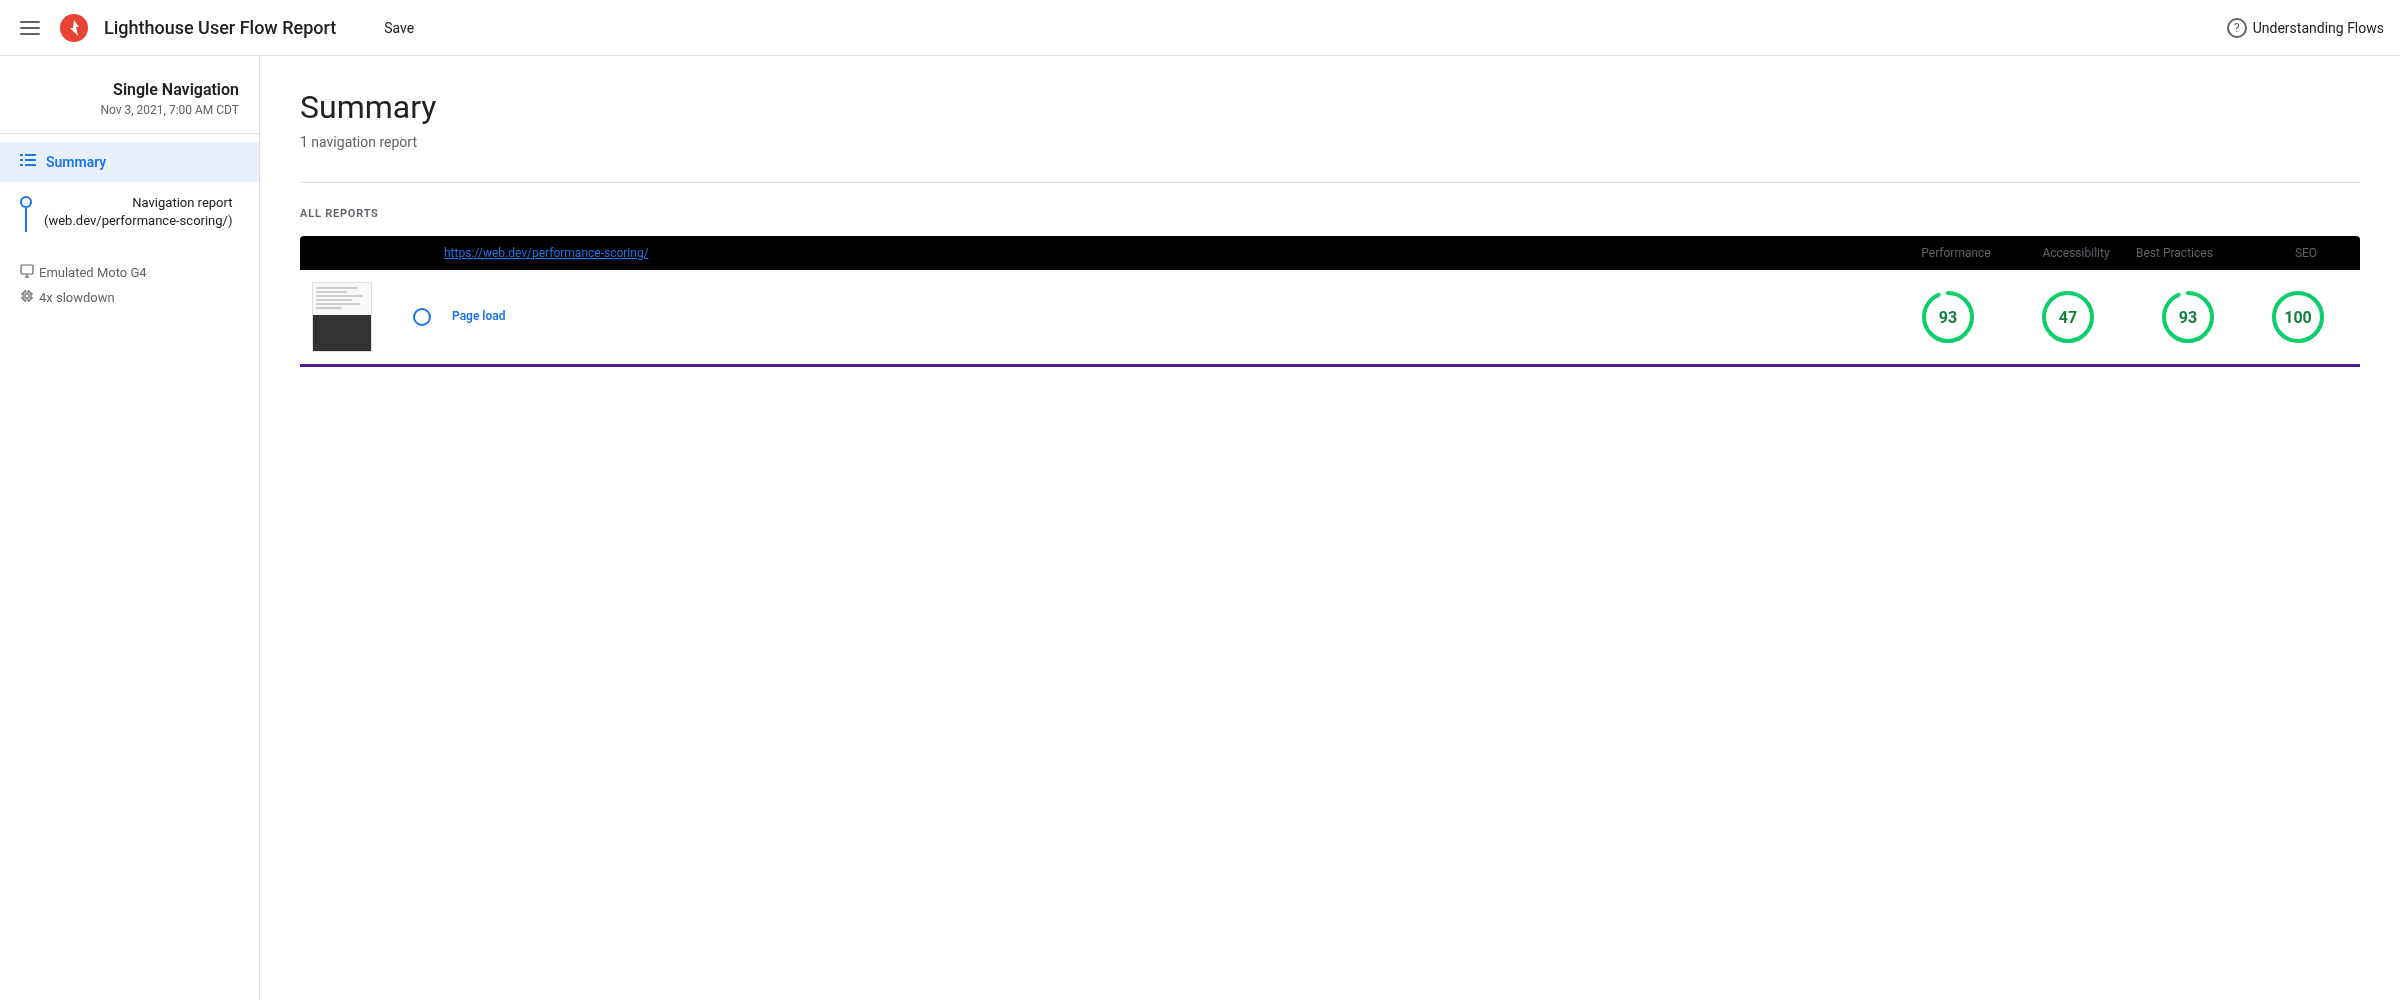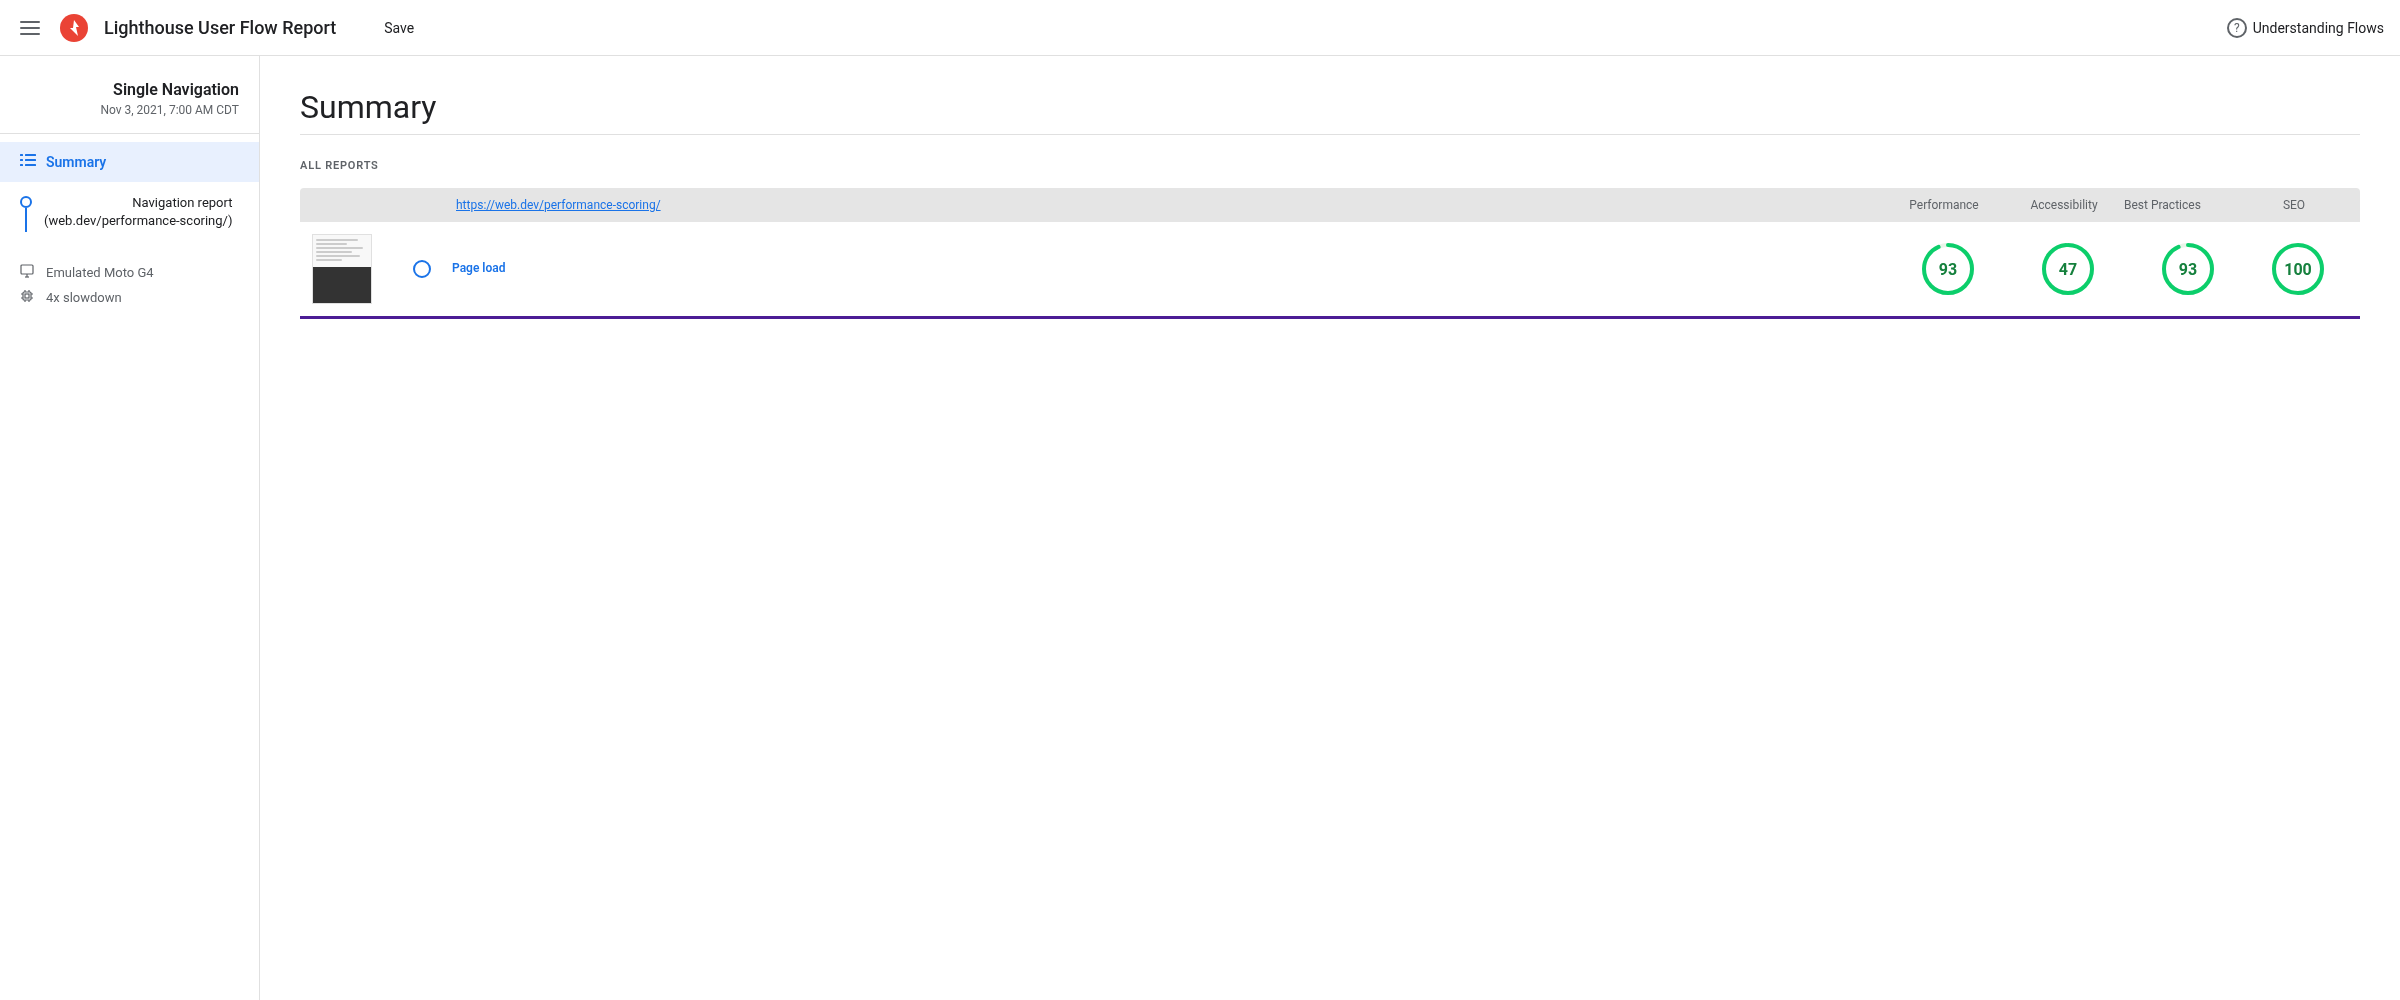--- a/index.html
+++ b/index.html
@@ -105,21 +105,21 @@
       width: 2px; height: 24px; background: #1a73e8;
     }
     .nav-item-text { }
     .nav-item-title {
       font-size: 13px; color: #202124; line-height: 1.4;
     }
     .sidebar-device-section {
       padding: 16px 20px;
     }
     .device-item {
-      display: flex; align-items: center; gap: 12px; padding: 4px 0; font-size: 13px; color: #5f6368;
+      display: flex; align-items: center; gap: 5px; padding: 4px 0; font-size: 13px; color: #5f6368;
     }
     .device-icon {
       font-size: 14px; color: #5f6368;
     }
 
     
     .main-content {
       flex: 1;
       padding: 32px 40px;
       overflow-y: auto;
@@ -138,22 +138,22 @@
       margin-bottom: 16px;
     }
 
     
     .reports-table {
       width: 100%;
     }
     .table-header-row {
       display: grid;
       grid-template-columns: 80px 60px 1fr 120px 120px 120px 100px;
-      background: #e5e5e5;
-      padding: 10px 16px;
+      background: #000000;
+      padding: 10px 4px;
       border-radius: 4px 4px 0 0;
     }
     .table-header-cell {
       font-size: 12px; color: #5f6368; text-align: center;
     }
     .table-header-cell.url-col {
       text-align: left; grid-column: 3;
     }
     .table-data-row {
       display: grid;
@@ -300,20 +300,21 @@
             <line x1="11" y1="9" x2="13" y2="9"></line>
           </svg>
         </span>
         <span>4x slowdown</span>
       </div>
     </div>
   </aside>
 
   <main class="main-content">
     <h1 class="summary-heading">Summary</h1>
+    <p class="summary-subtext">1 navigation report</p>
 
     <hr class="all-reports-divider">
     <div class="all-reports-label">ALL REPORTS</div>
 
     <div class="reports-table">
 
       <div class="table-header-row">
         <div style="grid-column:1/3"></div>
         <div class="table-header-cell url-col" style="text-align:left; grid-column:3; text-decoration:underline; cursor:pointer; color:#1a73e8;">
           <span>https://web.dev/performance-scoring/</span>

